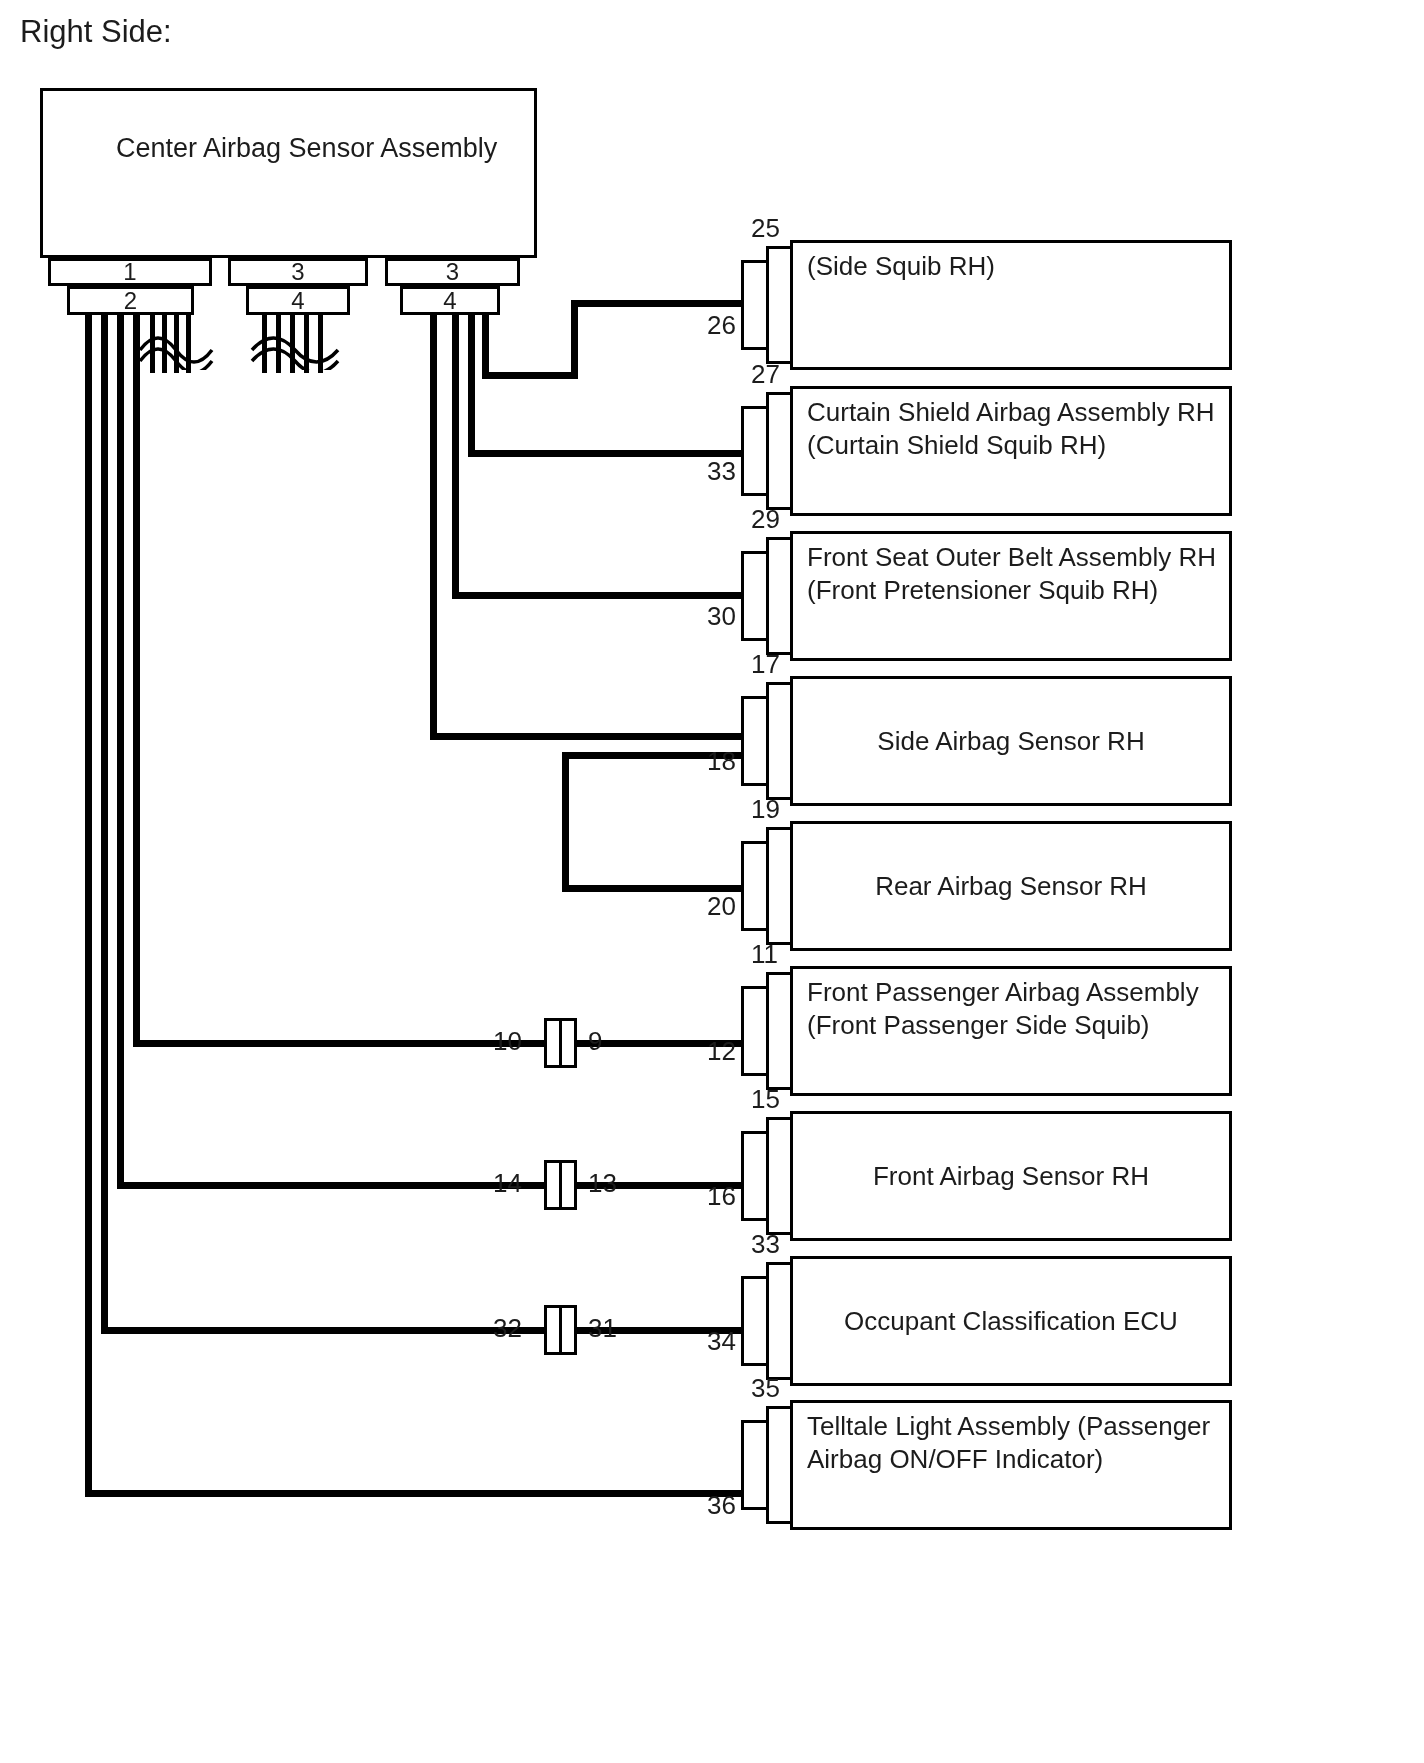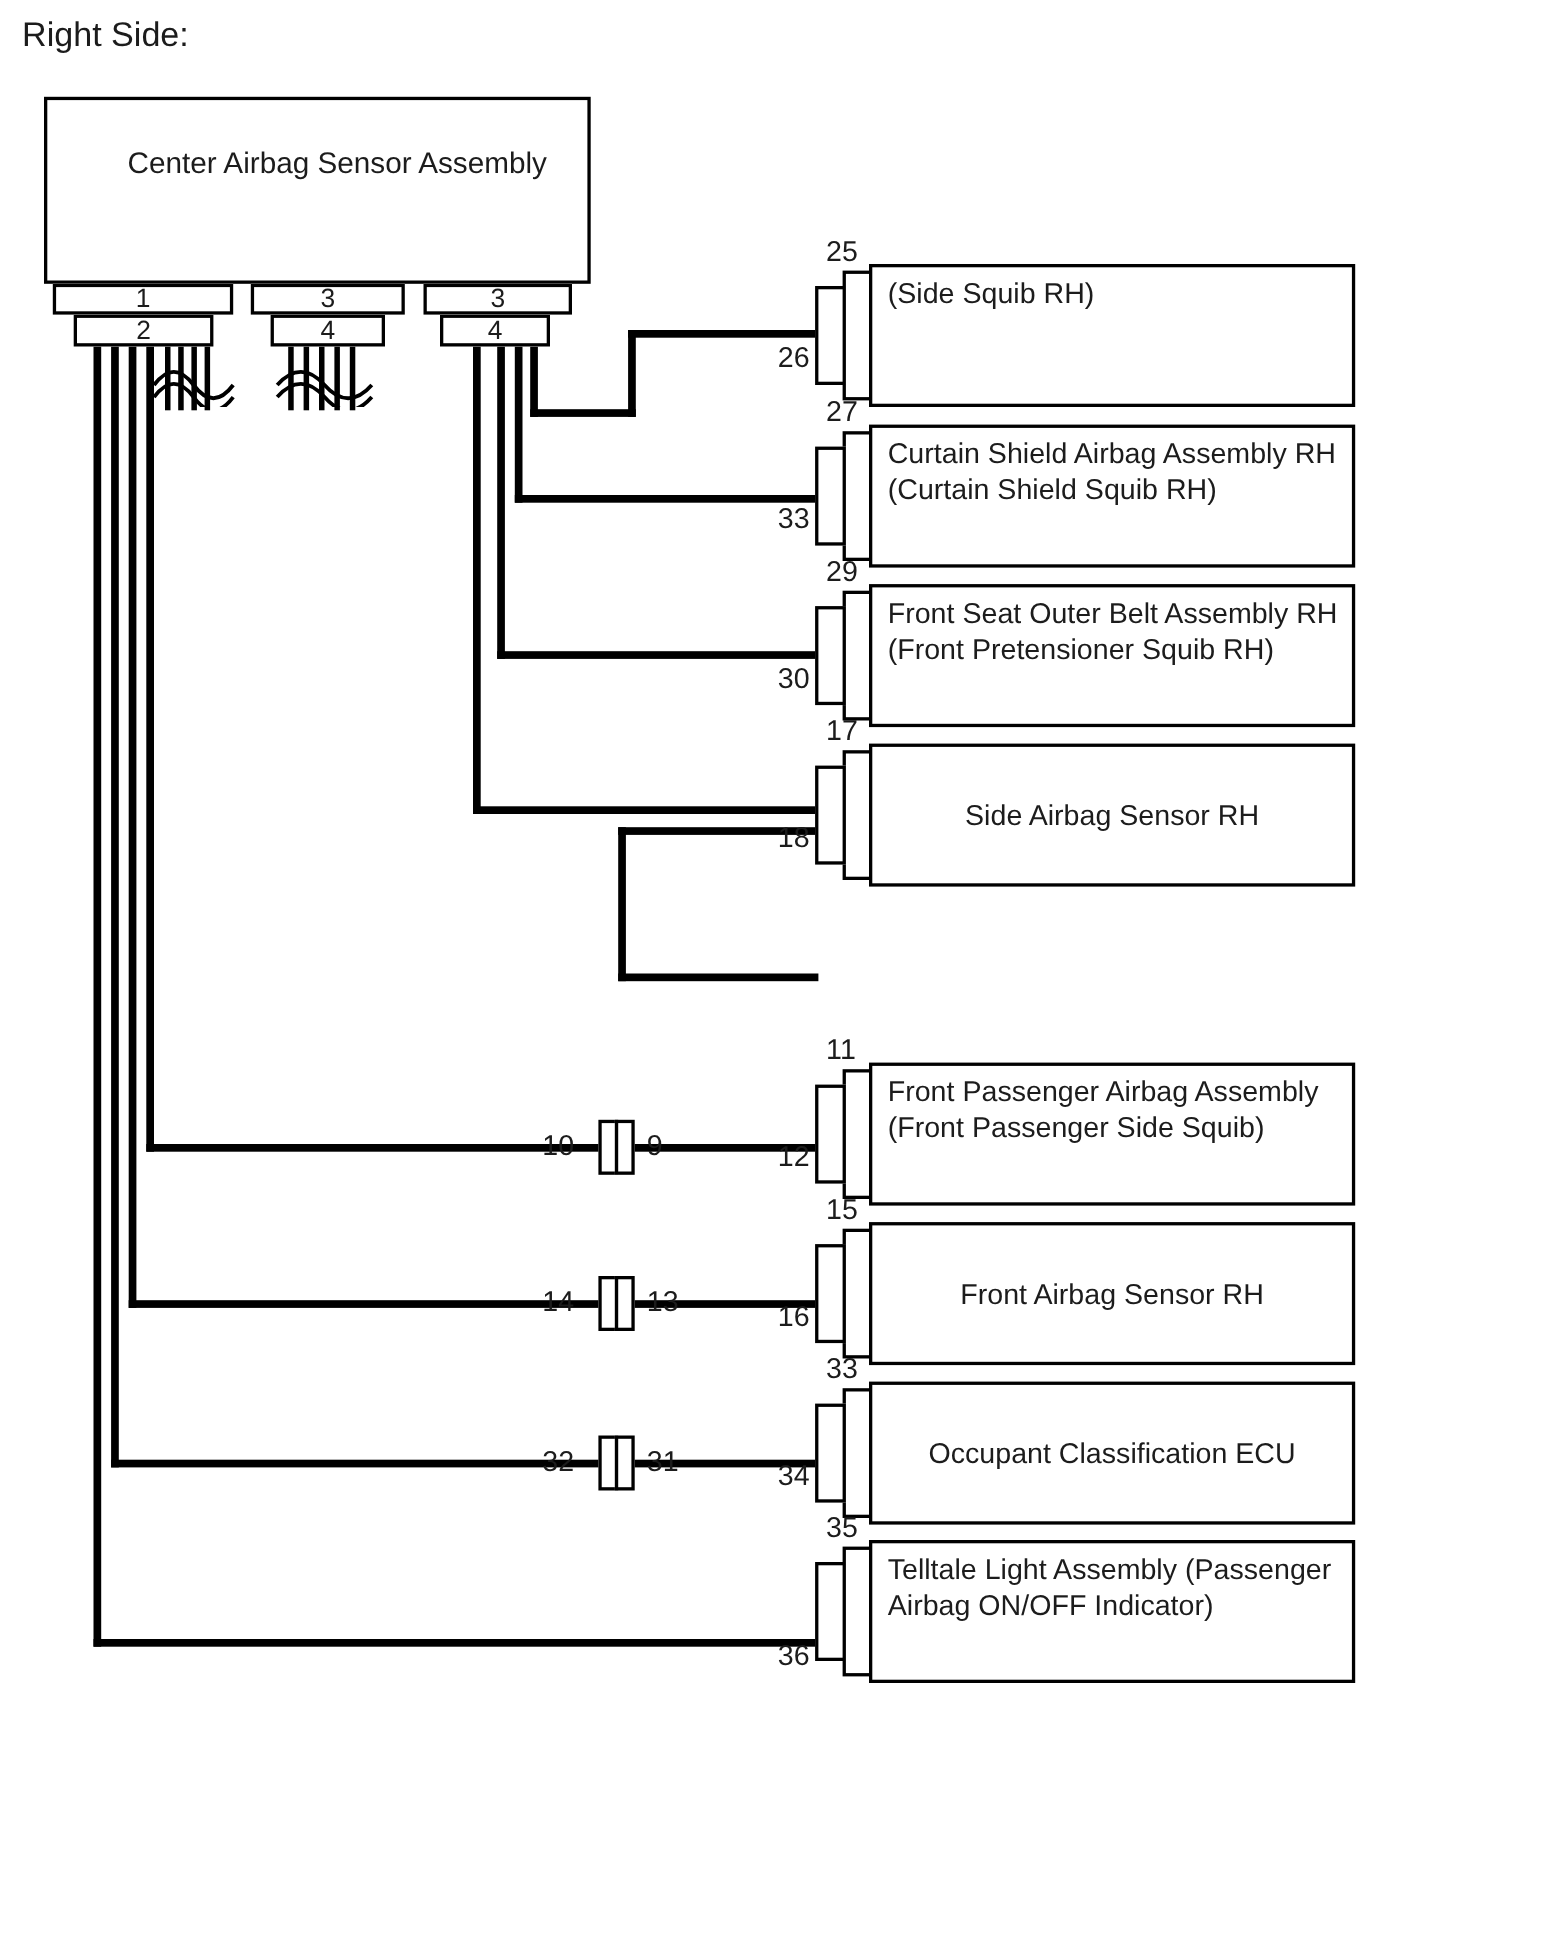--- a/index.html
+++ b/index.html
@@ -178,20 +178,29 @@
   <div class="comp" style="top:676px">
     <div class="conn-outer"></div>
     <div class="conn-inner"></div>
     <span class="pin pin-top">17</span>
     <span class="pin pin-bottom">18</span>
     <div class="comp-box center">
       <div>Side Airbag Sensor RH</div>
     </div>
   </div>
 
+  <div class="comp" style="top:821px">
+    <div class="conn-outer"></div>
+    <div class="conn-inner"></div>
+    <span class="pin pin-top">19</span>
+    <span class="pin pin-bottom">20</span>
+    <div class="comp-box center">
+      <div>Rear Airbag Sensor RH</div>
+    </div>
+  </div>
 
   <div class="comp" style="top:966px">
     <div class="conn-outer"></div>
     <div class="conn-inner"></div>
     <span class="pin pin-top">11</span>
     <span class="pin pin-bottom">12</span>
     <div class="comp-box squib">
       <div>Front Passenger Airbag Assembly</div>
       <div>(Front Passenger Side Squib)</div>
     </div>

